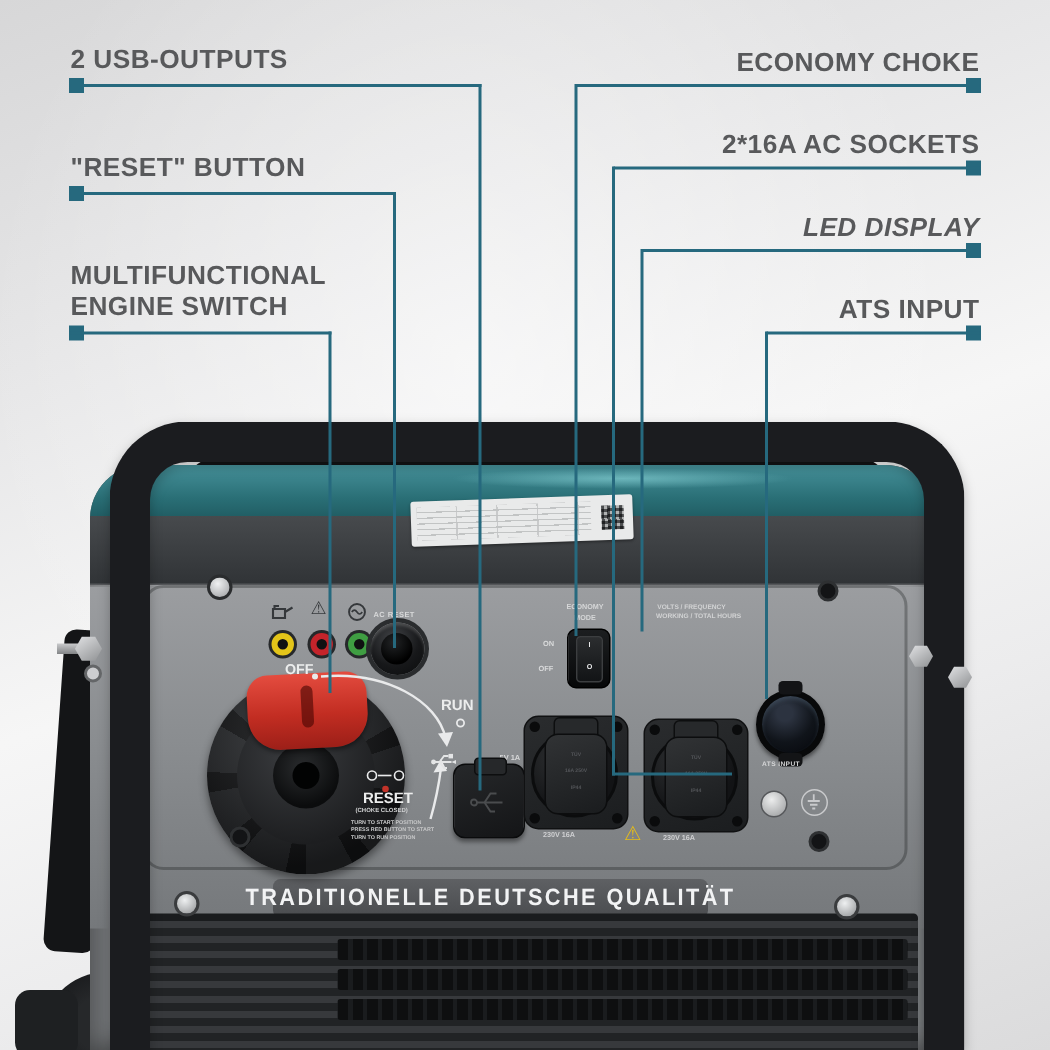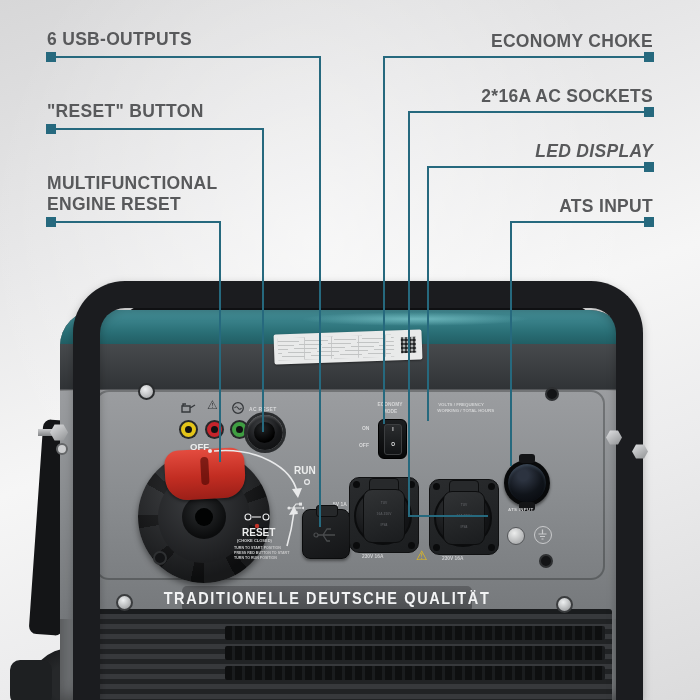--- a/index.html
+++ b/index.html
@@ -199,35 +199,35 @@
   <div class="abs" style="left:73px;top:281px;width:570px;height:419px;border:27px solid #1b1c1f;border-bottom:0;border-radius:52px 52px 0 0;z-index:4;box-sizing:border-box;
               filter:drop-shadow(0 3px 4px rgba(0,0,0,.25));"></div>
 
   <div class="abs" style="left:38px;top:429px;width:14px;height:7px;background:linear-gradient(180deg,#c9cacc,#828486);z-index:5;"></div>
   <div class="hex" style="left:50px;top:424px;width:18px;height:17px;"></div>
   <div class="abs" style="left:56px;top:443px;width:12px;height:12px;border-radius:50%;background:#cdced0;border:2px solid #646668;box-sizing:border-box;z-index:5;"></div>
   <div class="hex" style="left:606px;top:430px;width:16px;height:15px;"></div>
   <div class="hex" style="left:632px;top:444px;width:16px;height:15px;"></div>
 
   <div>
-    <div class="co-label" style="left:47px;top:29px;">6 USB-OUTPUTS</div>
+    <div class="co-label" style="left:47px;top:29px;">2 USB-OUTPUTS</div>
     <div class="co-sq" style="left:46px;top:52px;"></div>
     <div class="co-line" style="left:47px;top:56px;width:274px;height:2px;"></div>
     <div class="co-line" style="left:319px;top:56px;width:2px;height:471px;"></div>
   </div>
 
   <div>
     <div class="co-label" style="left:47px;top:101px;">"RESET" BUTTON</div>
     <div class="co-sq" style="left:46px;top:124px;"></div>
     <div class="co-line" style="left:47px;top:128px;width:217px;height:2px;"></div>
     <div class="co-line" style="left:262px;top:128px;width:2px;height:304px;"></div>
   </div>
 
   <div>
-    <div class="co-label" style="left:47px;top:173px;width:195px;">MULTIFUNCTIONAL ENGINE RESET</div>
+    <div class="co-label" style="left:47px;top:173px;width:195px;">MULTIFUNCTIONAL ENGINE SWITCH</div>
     <div class="co-sq" style="left:46px;top:217px;"></div>
     <div class="co-line" style="left:47px;top:221px;width:174px;height:2px;"></div>
     <div class="co-line" style="left:219px;top:221px;width:2px;height:241px;"></div>
   </div>
 
   <div>
     <div class="co-label" style="left:353px;top:31px;width:300px;text-align:right;">ECONOMY CHOKE</div>
     <div class="co-sq" style="left:644px;top:52px;"></div>
     <div class="co-line" style="left:384px;top:56px;width:269px;height:2px;"></div>
     <div class="co-line" style="left:383px;top:56px;width:2px;height:368px;"></div>

